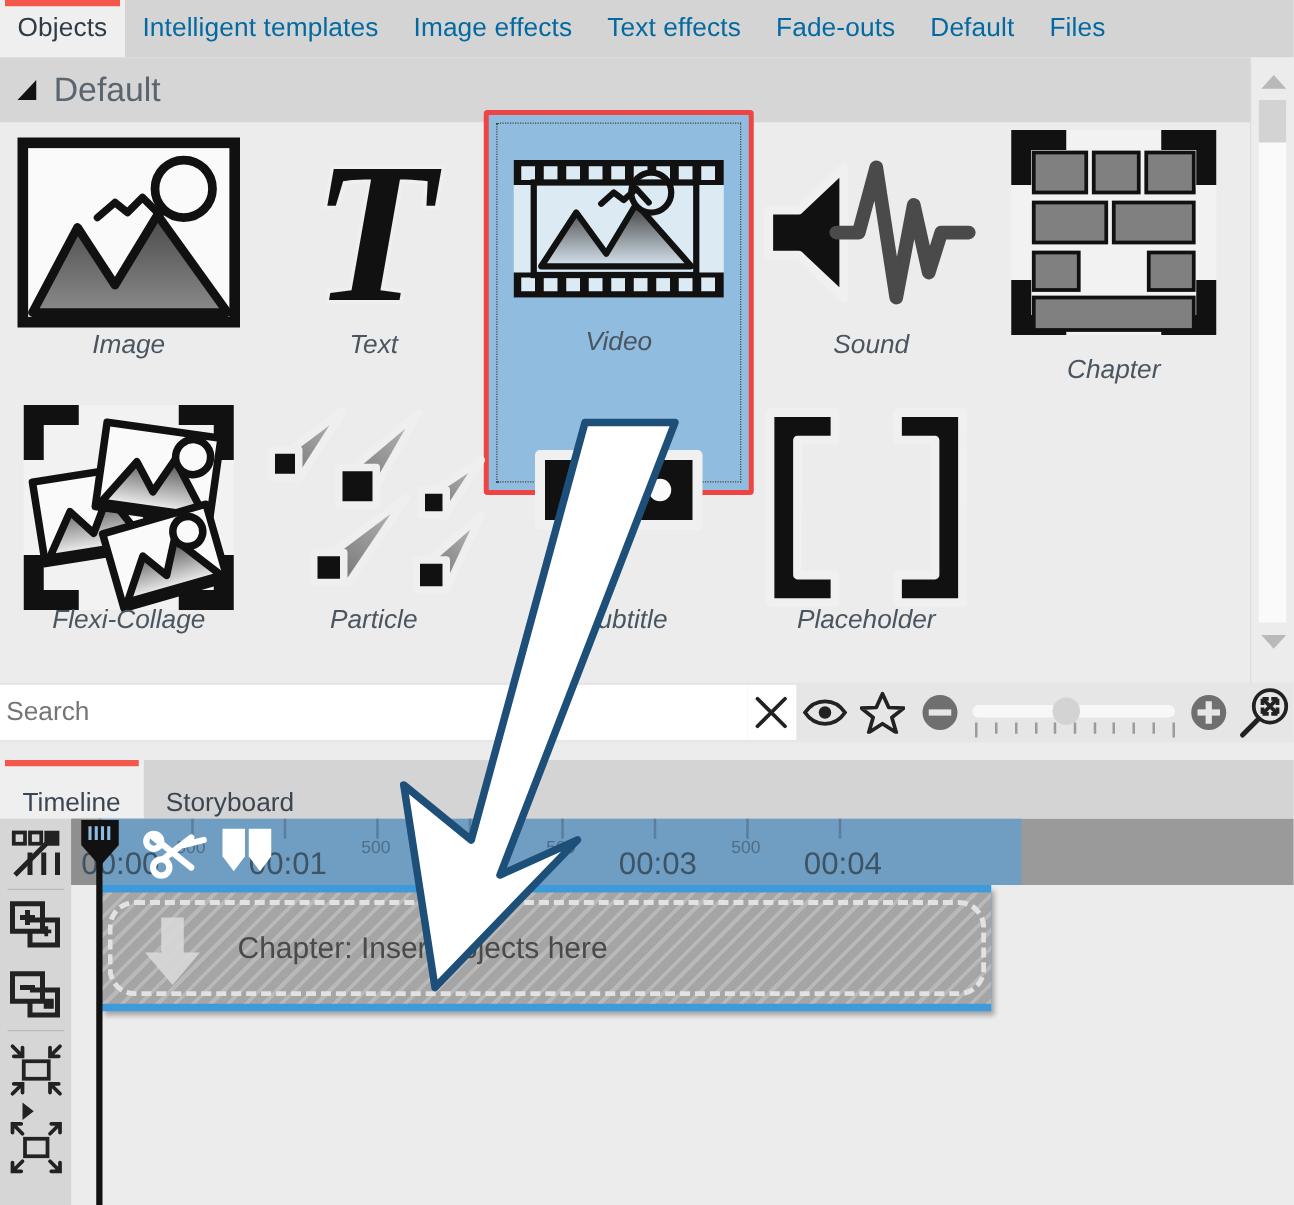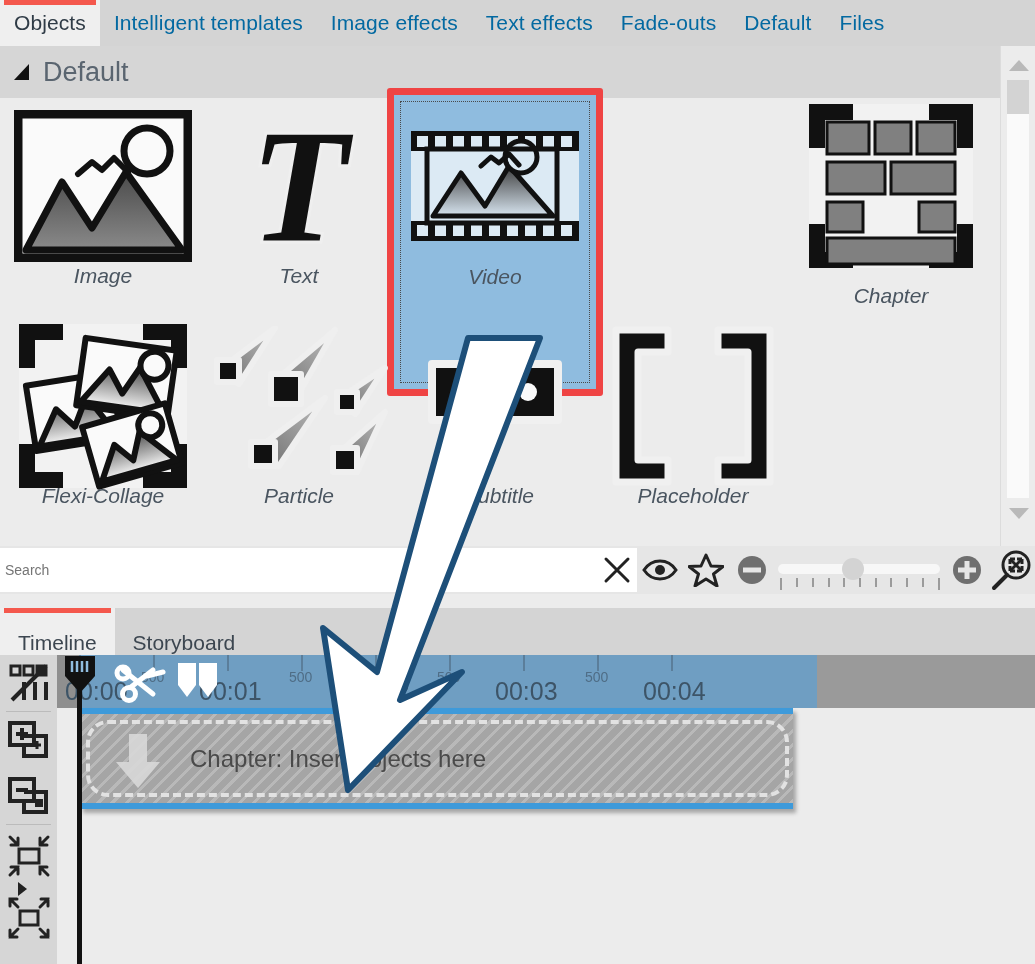--- a/index.html
+++ b/index.html
@@ -54,21 +54,21 @@
     display:flex; flex-direction:column; align-items:center; justify-content:flex-start;
     cursor:pointer;
   }
   .obj .glyph{
     height:168px; width:190px; display:flex; align-items:center; justify-content:center;
   }
   .obj .cap{
     font-size:21px; color:#4a5560; margin-top:-6px;
   }
   .obj.selected{
-    background:#8fbcdf; border:7px solid #ef4444; border-radius:3px;
+    background:#8fbcdf; border:4px solid #ef4444; border-radius:3px;
     width:216px; height:308px; margin-top:-8px;
   }
   .obj.selected .inner-dash{
     position:absolute; left:6px; top:6px; right:6px; bottom:6px;
     border:1px dotted #4a4a4a;
   }
   .obj.selected .glyph{ height:170px; margin-top:6px; }
 
   
   .vscroll{
@@ -92,21 +92,21 @@
     background:#d3d3d3;
   }
 
   
   .searchbar{
     position:absolute; left:0; top:546px; width:1035px; height:48px;
     background:#e6e6e6; display:flex; align-items:center;
   }
   .search-input{
     width:628px; height:44px; background:#ffffff; border:none; outline:none;
-    font-size:14px; color:#0f172a; padding-left:5px;
+    font-size:21px; color:#0f172a; padding-left:5px;
     font-family:"Liberation Sans", sans-serif;
   }
   .sb-btn{
     width:48px; height:48px; display:flex; align-items:center; justify-content:center;
     cursor:pointer;
   }
   .sb-btn.clearbg{ background:#ffffff; width:42px; height:44px; }
   .slider-wrap{
     position:relative; width:178px; height:48px; display:flex; align-items:center;
     justify-content:center;
@@ -329,20 +329,29 @@
             </g>
             <path d="M28,105 L56,62 L80,95 L104,55 L148,105 Z" fill="url(#gMount2)" stroke="#111" stroke-width="5" stroke-linejoin="round"></path>
             <circle cx="116" cy="46" r="16" fill="#dceaf4" stroke="#111" stroke-width="5"></circle>
             <path d="M76,55 L86,46 L94,52 L104,43 L114,54" fill="none" stroke="#111" stroke-width="5" stroke-linejoin="round" stroke-linecap="round"></path>
             <rect x="22" y="38" width="130" height="74" fill="none" stroke="#111" stroke-width="5"></rect>
           </svg>
         </div>
         <div class="cap">Video</div>
       </div>
 
+      <div class="obj" style="left:598px; top:4px;">
+        <div class="glyph">
+          <svg width="180" height="140" viewBox="0 0 180 140">
+            <path d="M8,52 h24 L68,18 v104 L32,88 H8 Z" fill="#111" stroke="#f0f0f0" stroke-width="7" stroke-linejoin="round"></path>
+            <path d="M62,70 h18 l14,-52 l16,104 l14,-74 l12,54 l10,-32 h22" fill="none" stroke="#4a4a4a" stroke-width="11" stroke-linecap="round" stroke-linejoin="round"></path>
+          </svg>
+        </div>
+        <div class="cap">Sound</div>
+      </div>
 
       <div class="obj" style="left:792px; top:4px;gap:20px;">
         <div class="glyph">
           <svg width="172" height="172" viewBox="0 0 172 172">
             <rect x="4" y="4" width="164" height="164" fill="#f2f2f2"></rect>
             <path d="M4,4 h44 v16 h-28 v28 h-16 z" fill="#111"></path>
             <path d="M168,4 h-44 v16 h28 v28 h16 z" fill="#111"></path>
             <path d="M4,168 h44 v-16 h-28 v-28 h-16 z" fill="#111"></path>
             <path d="M168,168 h-44 v-16 h28 v-28 h16 z" fill="#111"></path>
             <g fill="#808080" stroke="#111" stroke-width="3">

